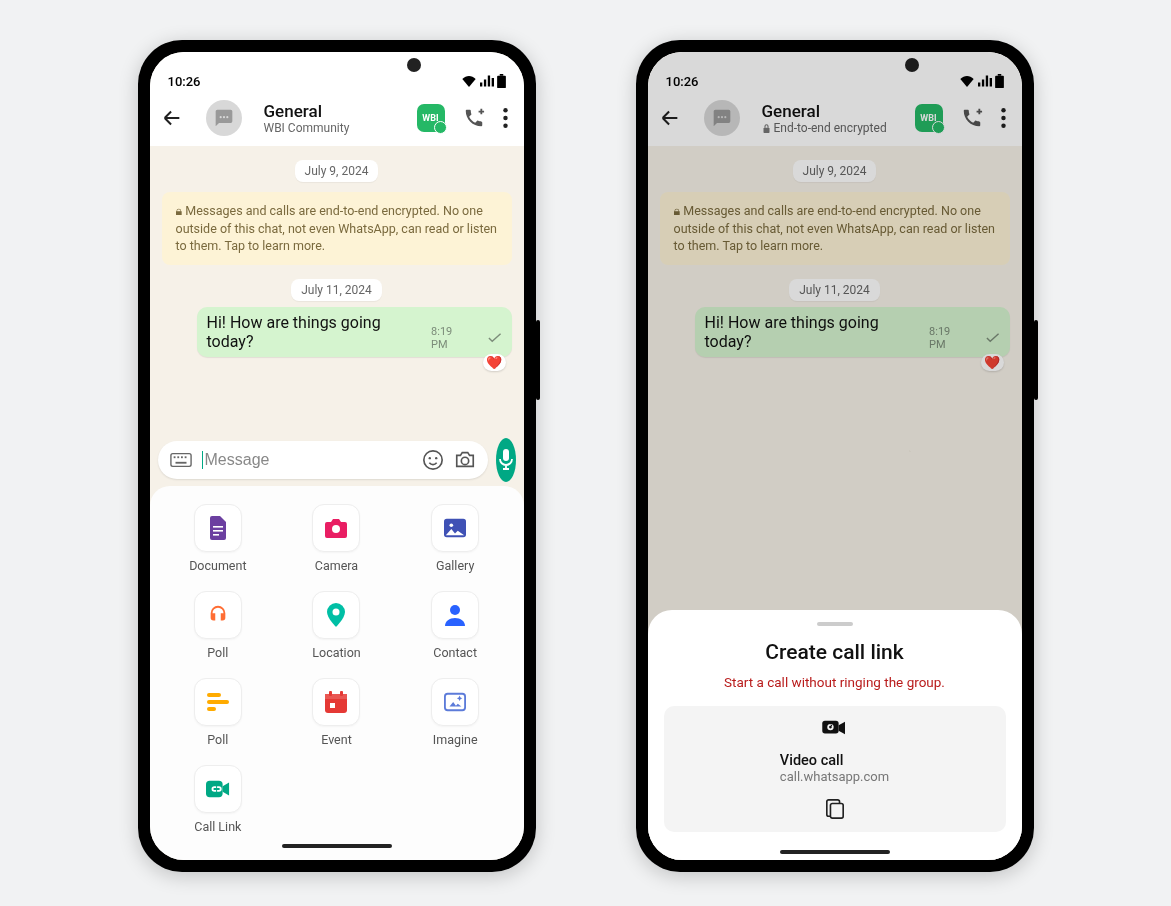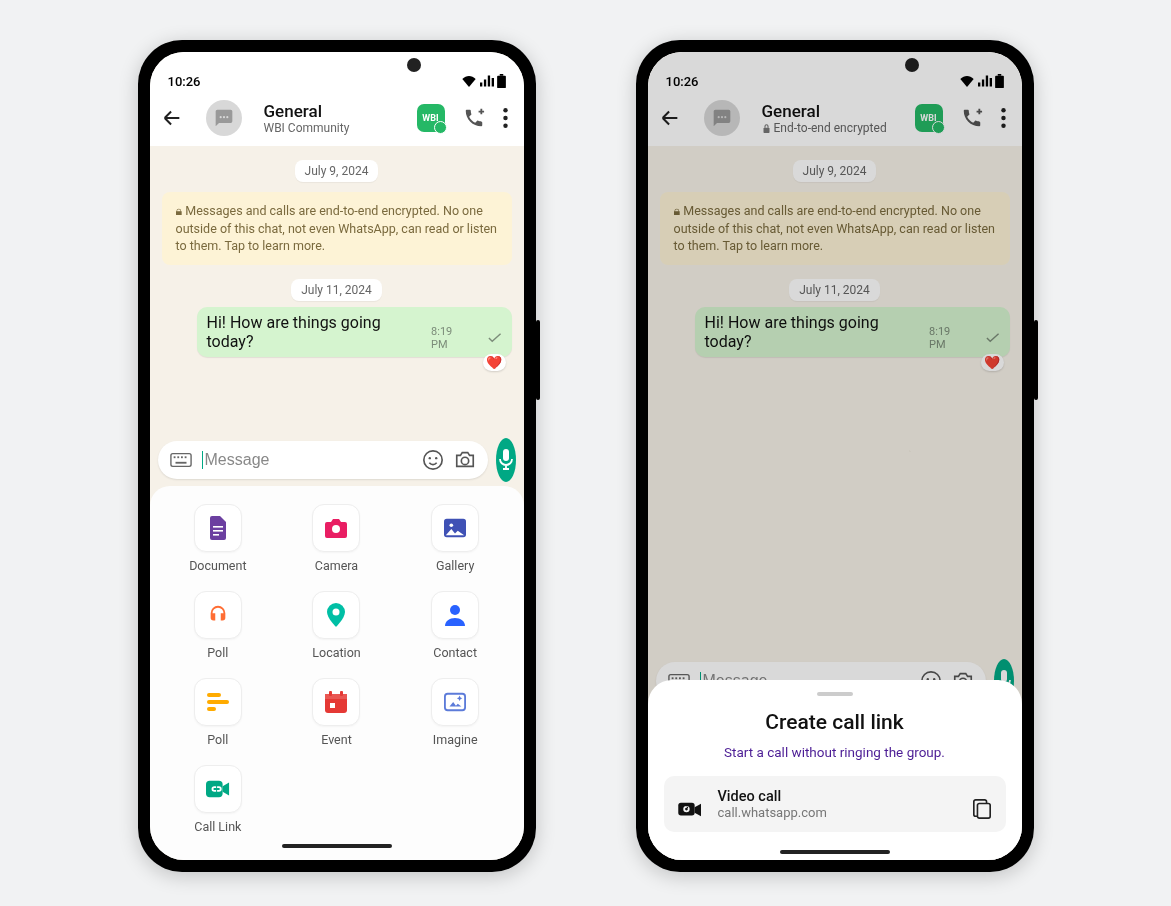--- a/index.html
+++ b/index.html
@@ -243,29 +243,30 @@
     bottom:0; left:0; right:0;
     background: #fff;
     border-radius: 24px 24px 0 0;
     z-index: 10;
     padding: 8px 16px 4px;
   }
   .sheet-handle {
     width:36px; height:4px; background:#ccc; border-radius:3px; margin: 4px auto 14px;
   }
   .call-title { font-size:21px; font-weight:500; text-align:center; color:#111; margin-bottom:10px;}
-  .call-sub { font-size:13.5px; color:#4c1d95; text-align:center; margin-bottom:16px;}
+  .call-sub { font-size:13.5px; color:#b91c1c; text-align:center; margin-bottom:16px;}
   .call-link-row {
     background:#f4f4f4;
     border-radius:10px;
     padding:12px 14px;
     display:flex;
-    align-items:flex-end;
+    align-items:center;
     gap:14px;
     margin-bottom:18px;
+    flex-direction:column;
   }
   .call-link-text { flex:1; }
   .call-link-text .t1 { font-size:14.5px; font-weight:500; color:#111;}
   .call-link-text .t2 { font-size:13px; color:#777;}
   .send-btn {
     background:#00a884;
     color:#fff;
     border-radius:26px;
     padding:12px;
     text-align:center;

